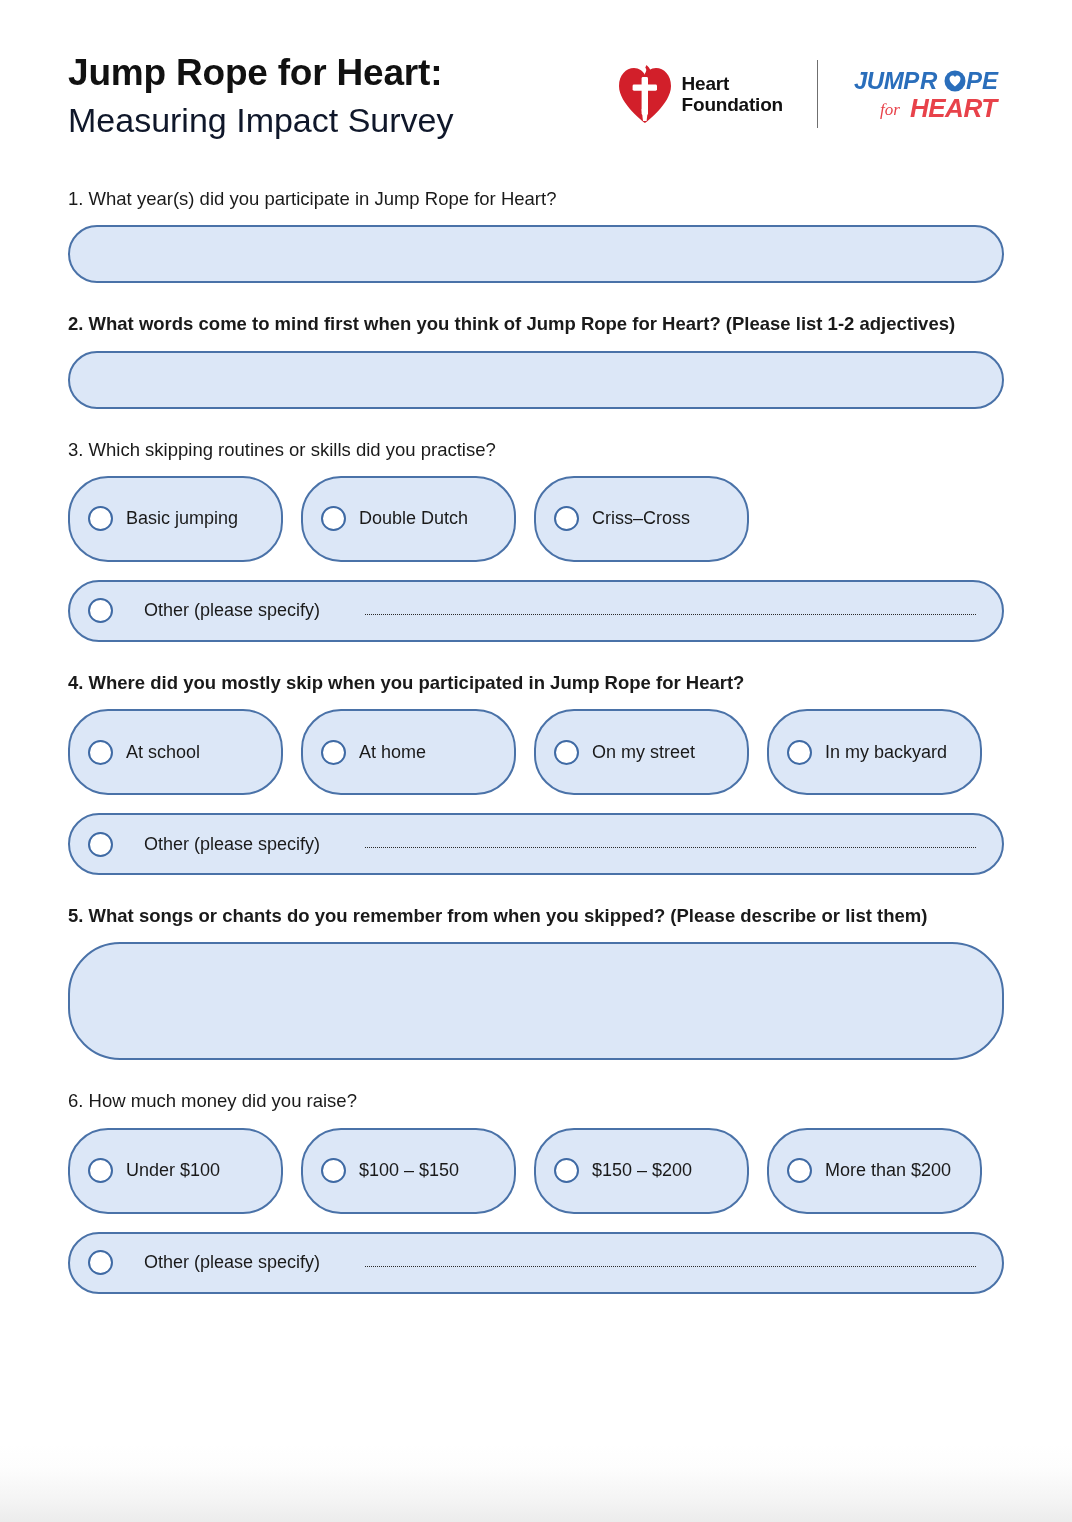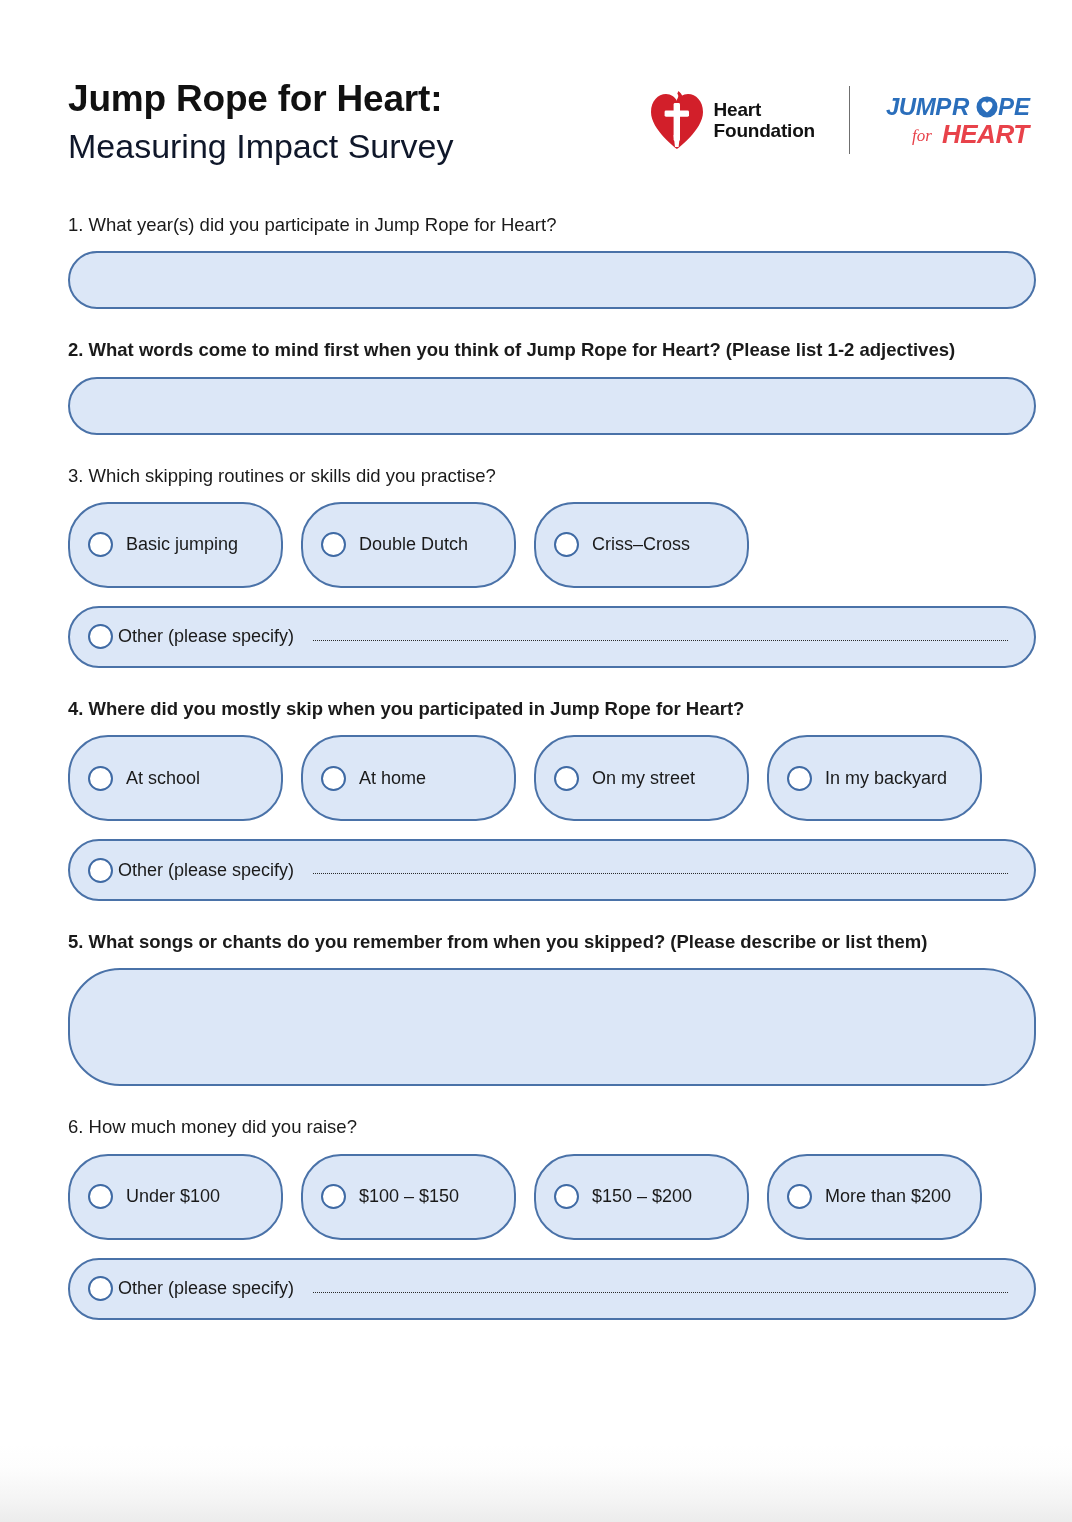--- a/index.html
+++ b/index.html
@@ -23,22 +23,21 @@
     position: absolute;
     left: 0;
     right: 0;
     bottom: 0;
     height: 78px;
     background: linear-gradient(to bottom, #ffffff 0%, #fdfdfd 30%, #f4f4f4 72%, #ececec 100%);
     pointer-events: none;
   }
   .content {
     position: relative;
-    padding: 48px 36px 0 68px;
-    margin-top: 26px;
+    padding: 48px 68px 0 68px;
   }
 
   
   .header {
     display: flex;
     align-items: flex-start;
     justify-content: space-between;
     height: 110px;
   }
   .titles {
@@ -146,21 +145,21 @@
 
   .other-row {
     border: 2.2px solid #4a72a8;
     background: #dce7f7;
     border-radius: 40px;
     height: 62px;
     box-sizing: border-box;
     display: flex;
     align-items: center;
     padding: 0 26px 0 18px;
-    gap: 5px;
+    gap: 31px;
     margin-top: 18px;
   }
   .other-label {
     font-size: 18px;
     color: #1a1a1a;
     white-space: nowrap;
   }
   .dotted-line {
     flex: 1 1 auto;
     height: 1px;

